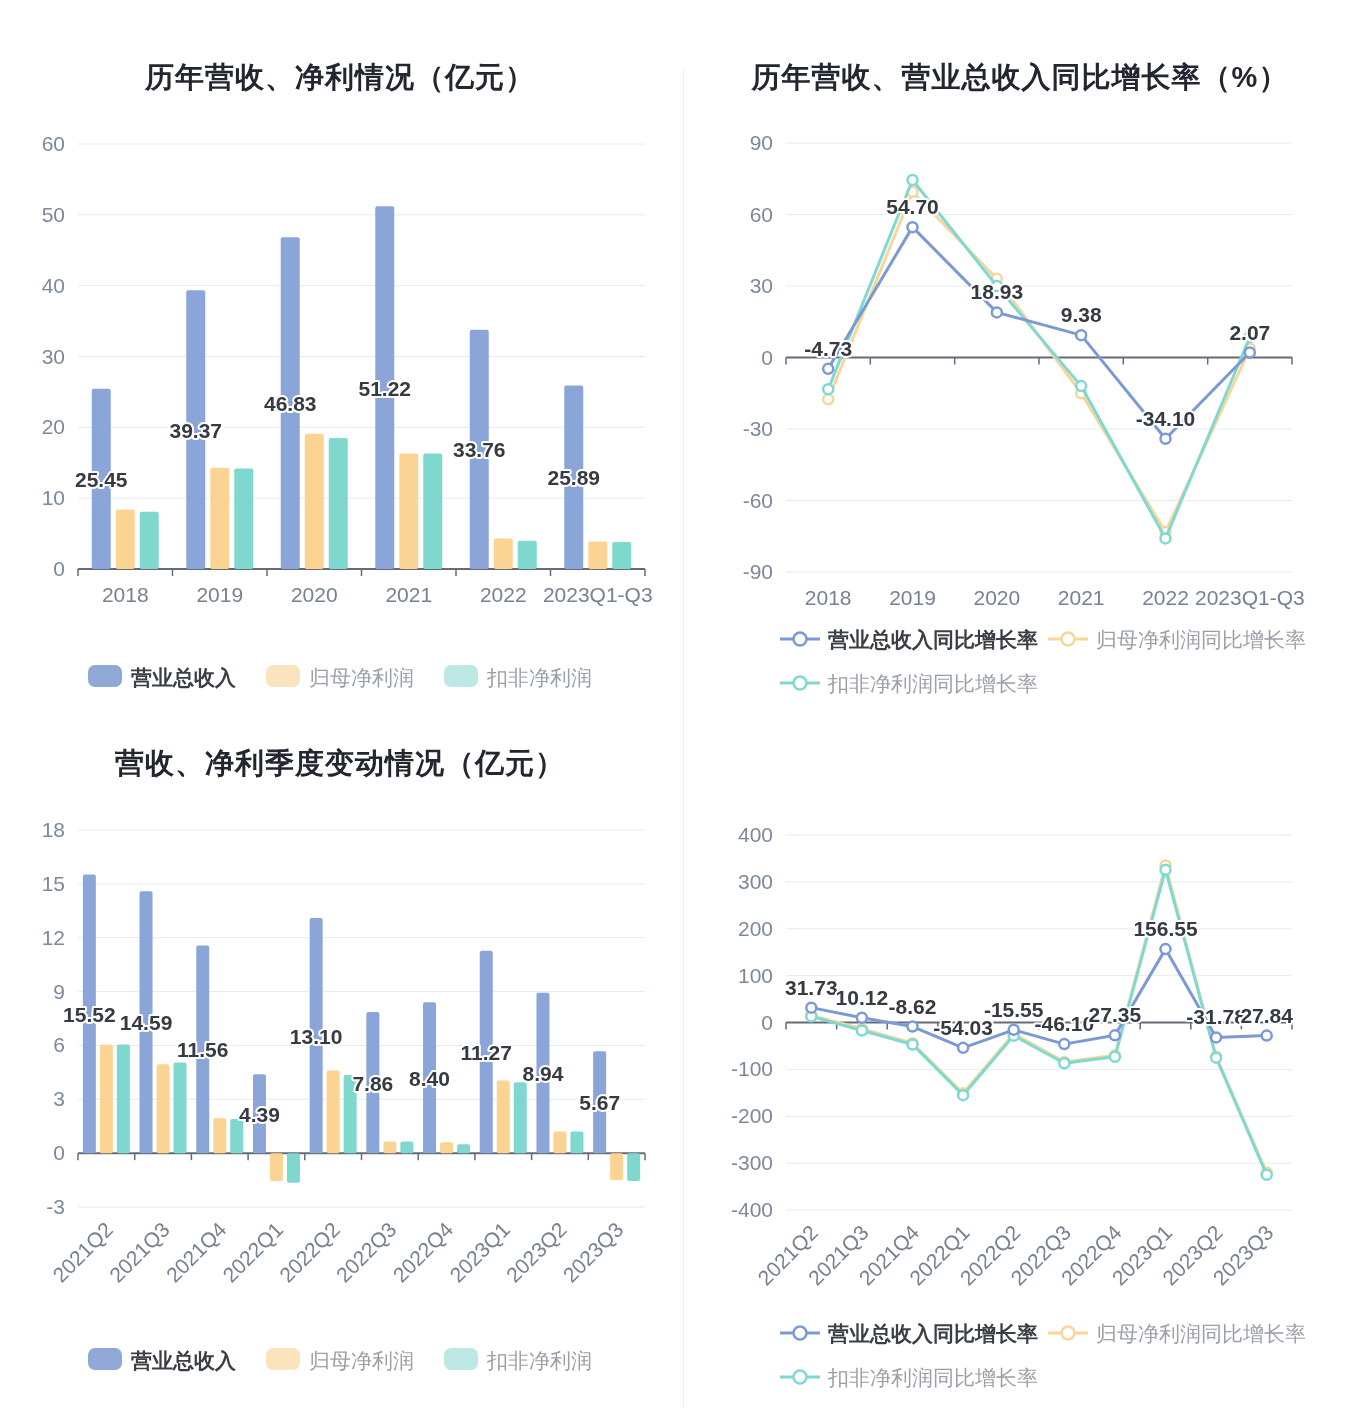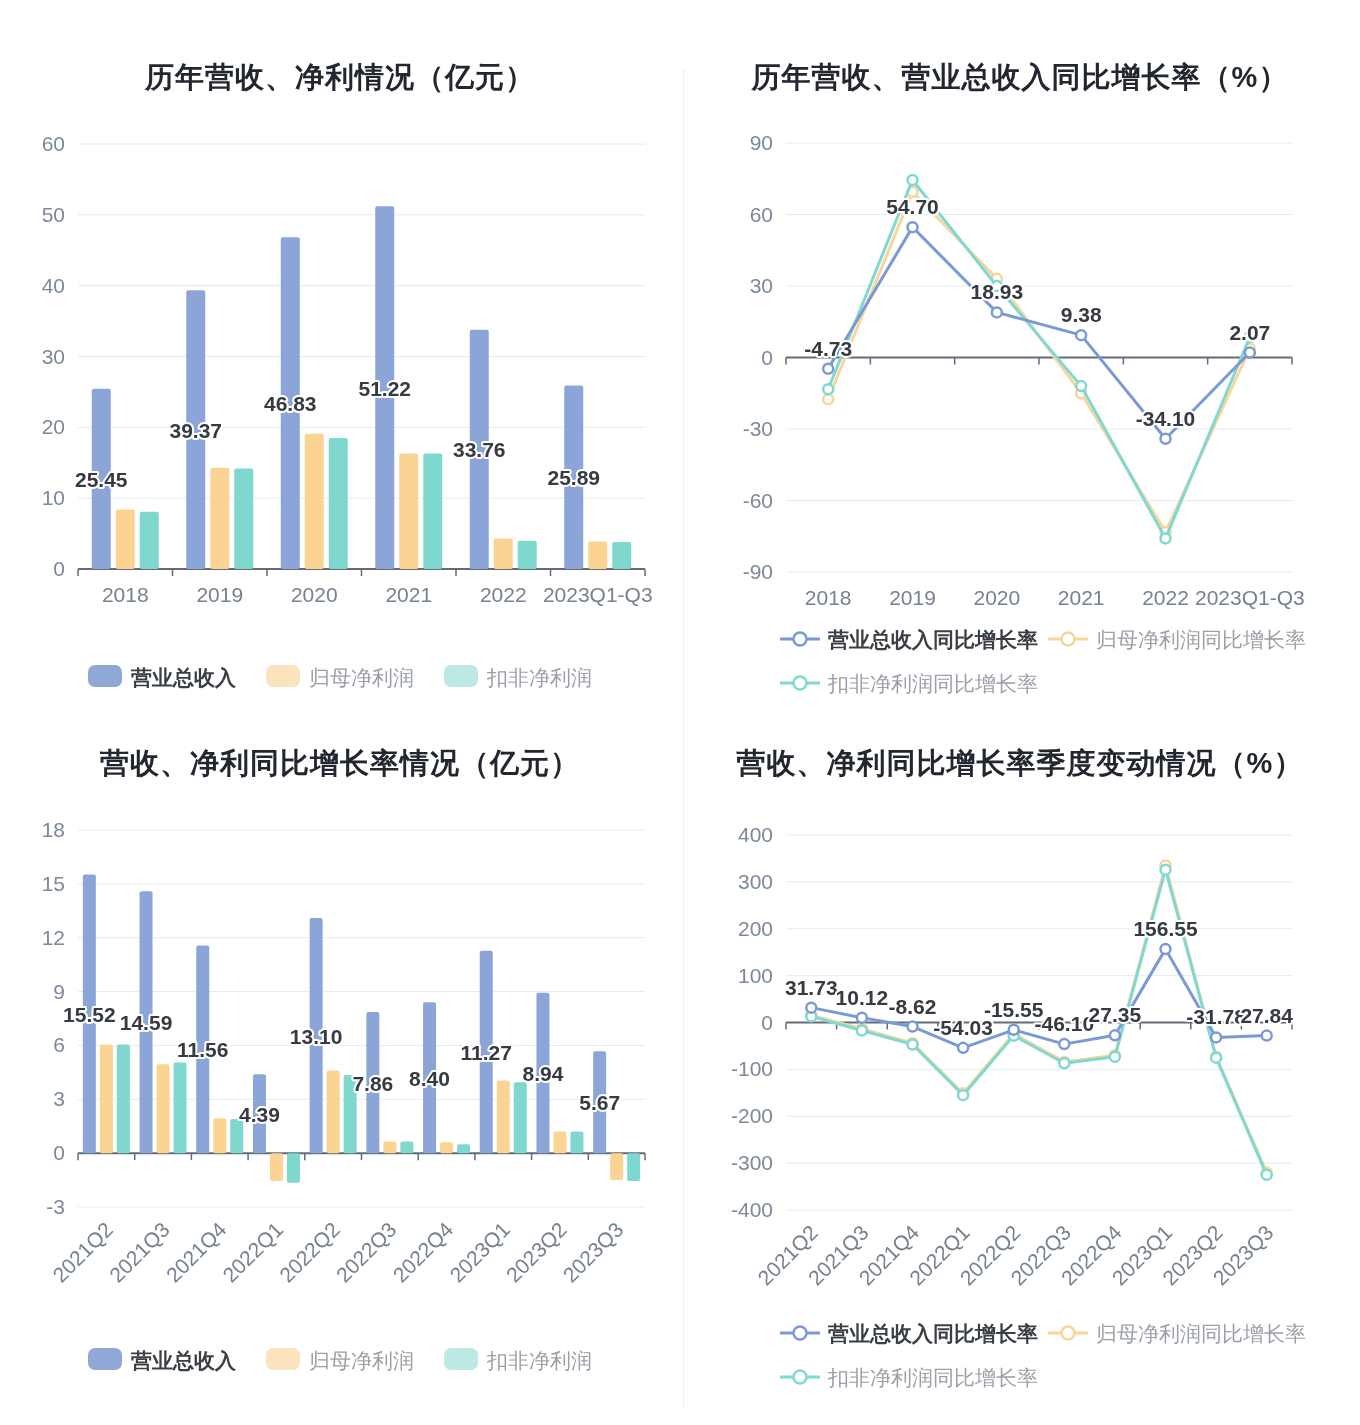--- a/index.html
+++ b/index.html
@@ -203,21 +203,21 @@
         </g>
         <g>
           <line x1="100" x2="140" y1="635" y2="635" stroke="#7FD9D2" stroke-width="3"></line>
           <circle cx="120" cy="635" r="6.5" fill="#ffffff" stroke="#7FD9D2" stroke-width="2.5"></circle>
           <text x="148" y="643" class="legend-label">扣非净利润同比增长率</text>
         </g>
       </svg>
   </section>
 
   <section class="panel" style="left:0;top:680px;height:700px">
-    <h2 style="top:16px">营收、净利同比增长率情况（亿元）</h2>
+    <h2 style="top:16px">营收、净利季度变动情况（亿元）</h2>
     <svg width="680" height="700">
         <g>
           <line x1="78" x2="645" y1="479" y2="479" class="grid-line"></line>
           <text x="65" y="486" text-anchor="end" class="ytick-label">-3</text>
           <text x="65" y="432.14285714285717" text-anchor="end" class="ytick-label">0</text>
           <line x1="78" x2="645" y1="371.2857142857143" y2="371.2857142857143" class="grid-line"></line>
           <text x="65" y="378.2857142857143" text-anchor="end" class="ytick-label">3</text>
           <line x1="78" x2="645" y1="317.42857142857144" y2="317.42857142857144" class="grid-line"></line>
           <text x="65" y="324.42857142857144" text-anchor="end" class="ytick-label">6</text>
           <line x1="78" x2="645" y1="263.57142857142856" y2="263.57142857142856" class="grid-line"></line>
@@ -312,21 +312,20 @@
           <text x="309" y="640" class="legend-label">归母净利润</text>
         </g>
         <g>
           <rect x="444" y="620" width="34" height="22" rx="7" fill="#BDE8E3"></rect>
           <text x="487" y="640" class="legend-label">扣非净利润</text>
         </g>
       </svg>
   </section>
 
   <section class="panel" style="left:680px;top:680px;height:700px">
-    <h2 style="top:16px">营收、净利同比增长率季度变动情况（%）</h2>
     <svg width="680" height="700">
         <g>
           <line x1="106" x2="612" y1="482" y2="482" class="grid-line"></line>
           <text x="93" y="489" text-anchor="end" class="ytick-label">-400</text>
           <line x1="106" x2="612" y1="435.125" y2="435.125" class="grid-line"></line>
           <text x="93" y="442.125" text-anchor="end" class="ytick-label">-300</text>
           <line x1="106" x2="612" y1="388.25" y2="388.25" class="grid-line"></line>
           <text x="93" y="395.25" text-anchor="end" class="ytick-label">-200</text>
           <line x1="106" x2="612" y1="341.375" y2="341.375" class="grid-line"></line>
           <text x="93" y="348.375" text-anchor="end" class="ytick-label">-100</text>

